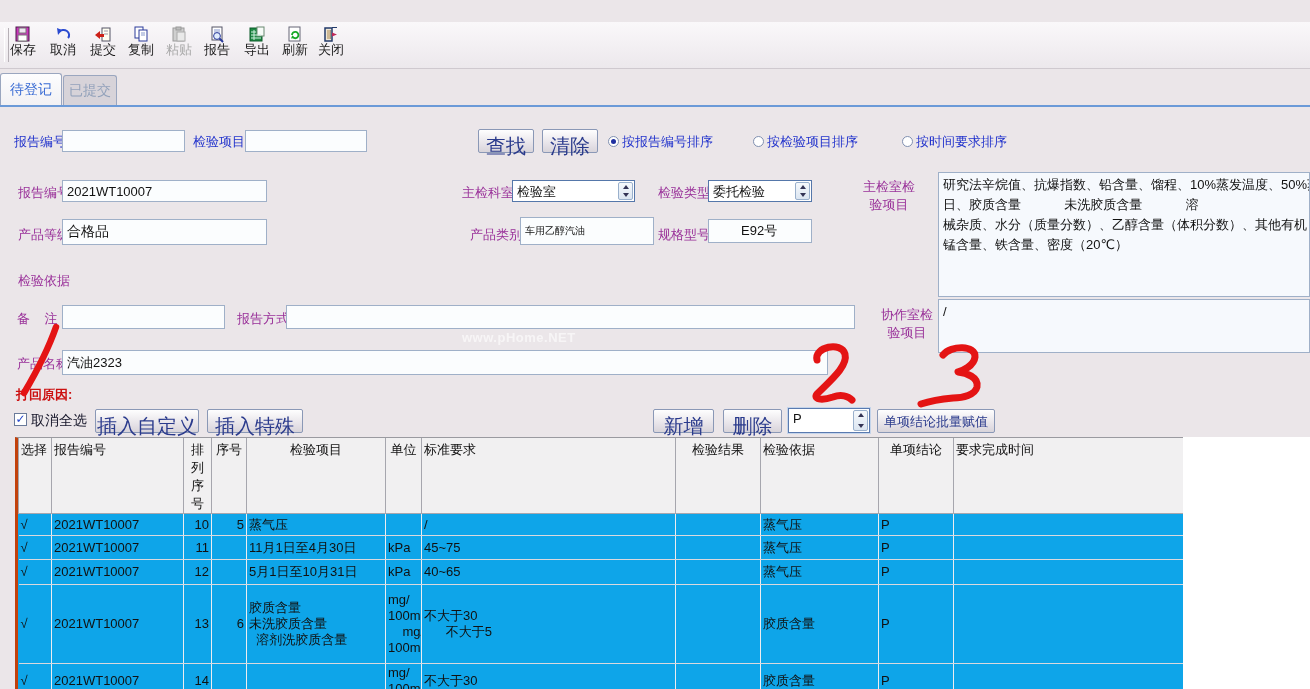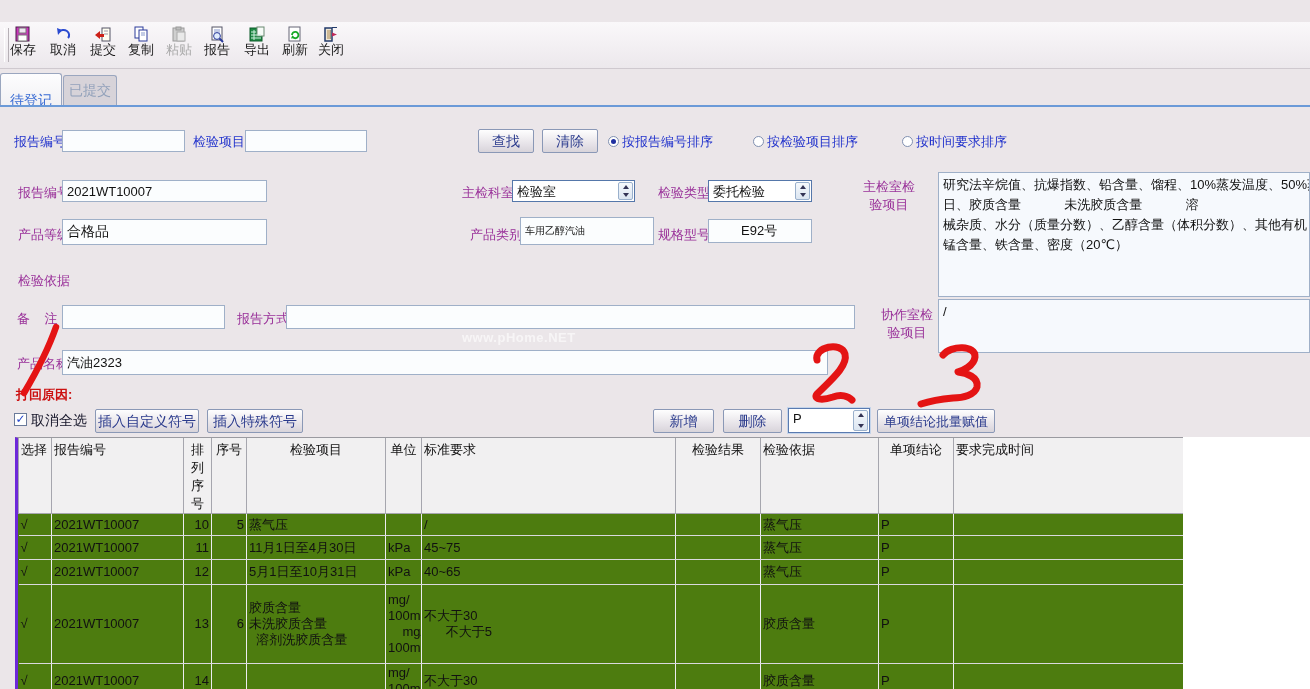--- a/index.html
+++ b/index.html
@@ -16,51 +16,51 @@
   .toolbar{position:absolute;left:0;top:22px;width:1310px;height:46px;
     background:linear-gradient(180deg,#faf8fa,#ece8ec);border-bottom:1px solid #cfc9cf;}
   .grip{position:absolute;left:4px;top:6px;bottom:6px;width:3px;border-left:1px solid #fff;border-right:1px solid #b6b0b6;}
   .tbtn{position:absolute;top:2px;width:38px;height:42px;text-align:center;cursor:default;}
   .tbtn .ticon{display:block;margin:2px auto 0;width:18px;height:17px;}
   .tbtn .tlabel{display:block;font-size:13px;color:#1a1a1a;line-height:14px;}
   .tbtn.disabled .tlabel{color:#a8a8a8;}
   
   .tabstrip{position:absolute;left:0;top:73px;width:1310px;height:32px;}
   .tab{position:absolute;top:0;height:32px;box-sizing:border-box;text-align:center;
-       border:1px solid #9aa6bf;border-bottom:none;border-radius:3px 3px 0 0;padding-top:18px;}
+       border:1px solid #9aa6bf;border-bottom:none;border-radius:3px 3px 0 0;padding-top:7px;}
   .tab.active{left:0;width:62px;background:linear-gradient(180deg,#fdfdfe,#f2f1f4);color:#3a6cd4;font-size:14px;}
   .tab.inactive{left:63px;width:54px;top:2px;height:30px;background:#d7d3d9;color:#93a2bb;font-size:14px;padding-top:6px;}
   .tabline{position:absolute;left:0;top:105px;width:1310px;height:2px;background:#6b9ad8;}
   
   .lbl-b{position:absolute;color:#2233cc;white-space:pre;}
   .lbl-p{position:absolute;color:#993099;white-space:pre;}
   .lbl-r{position:absolute;color:#cc1111;font-weight:bold;}
   .inp{position:absolute;box-sizing:border-box;border:1px solid #9fb0c8;background:#fbfdfe;
        font-family:inherit;font-size:13px;color:#111;padding:2px 4px;}
   .ta{position:absolute;box-sizing:border-box;border:1px solid #9fb0c8;background:#f6f9fd;
       white-space:pre;overflow:hidden;line-height:20px;padding:2px 4px;color:#111;}
   .drop{position:absolute;box-sizing:border-box;border:1px solid #5577aa;background:#fff;
         padding:2px 18px 2px 4px;overflow:hidden;}
   .spin{position:absolute;right:1px;top:1px;bottom:1px;width:15px;
         background:linear-gradient(180deg,#f6f9fc,#dbe5f1);border:1px solid #9ab0cc;border-radius:2px;box-sizing:border-box;}
   .spin:before,.spin:after{content:"";position:absolute;left:3.5px;width:0;height:0;border-left:3px solid transparent;border-right:3px solid transparent;}
   .spin:before{top:2px;border-bottom:4px solid #335;}
   .spin:after{bottom:2px;border-top:4px solid #335;}
   .btn{position:absolute;box-sizing:border-box;height:24px;
        background:linear-gradient(180deg,#fefefe,#e4e0e6 70%,#d8d4da);
-       border:1px solid #8a98b6;border-radius:2px;color:#2a3a8c;font-size:14px;
+       border:1px solid #8a98b6;border-radius:2px;color:#2a3a8c;font-size:20px;
        text-align:center;padding-top:3px;cursor:default;}
   .radio{position:absolute;width:11px;height:11px;border-radius:50%;border:1px solid #8090b0;background:#fff;box-sizing:border-box;}
   .radio.sel:after{content:"";position:absolute;left:2px;top:2px;width:5px;height:5px;border-radius:50%;background:#2030a0;}
   .checkbox{position:absolute;width:13px;height:13px;border:1px solid #6a7a9a;background:#fff;box-sizing:border-box;
             color:#2244cc;font-weight:bold;font-size:12px;line-height:11px;text-align:center;}
   .watermark{position:absolute;color:#ffffff;opacity:.6;font-weight:bold;font-size:13px;letter-spacing:.5px;}
   
   .gridwrap{position:absolute;left:15px;top:437px;width:1165px;height:252px;overflow:hidden;
-            border-left:3px solid #6d28d9;border-top:1px solid #9a9aa0;background:#4d7c0f;}
+            border-left:3px solid #c2410c;border-top:1px solid #9a9aa0;background:#0ea5e9;}
   table.grid{border-collapse:collapse;table-layout:fixed;width:1165px;font-size:13px;}
   table.grid th{height:40px;background:#f1f0f1;border:1px solid #a6a6ae;border-top:none;
                 font-weight:normal;vertical-align:top;padding:3px 2px 0 2px;color:#111;white-space:pre-line;}
   table.grid td{border-right:1px solid #ececf0;border-bottom:1px solid #d9d9de;
                 vertical-align:middle;padding:1px 2px;white-space:pre;overflow:hidden;line-height:16px;}
   th.al{text-align:left;padding-left:4px;}
   th.ac{text-align:center;}
   th.std{text-align:left;padding-left:32px;}
   td.ar{text-align:right;padding-right:4px;}
   td.pl6{padding-left:6px;}

